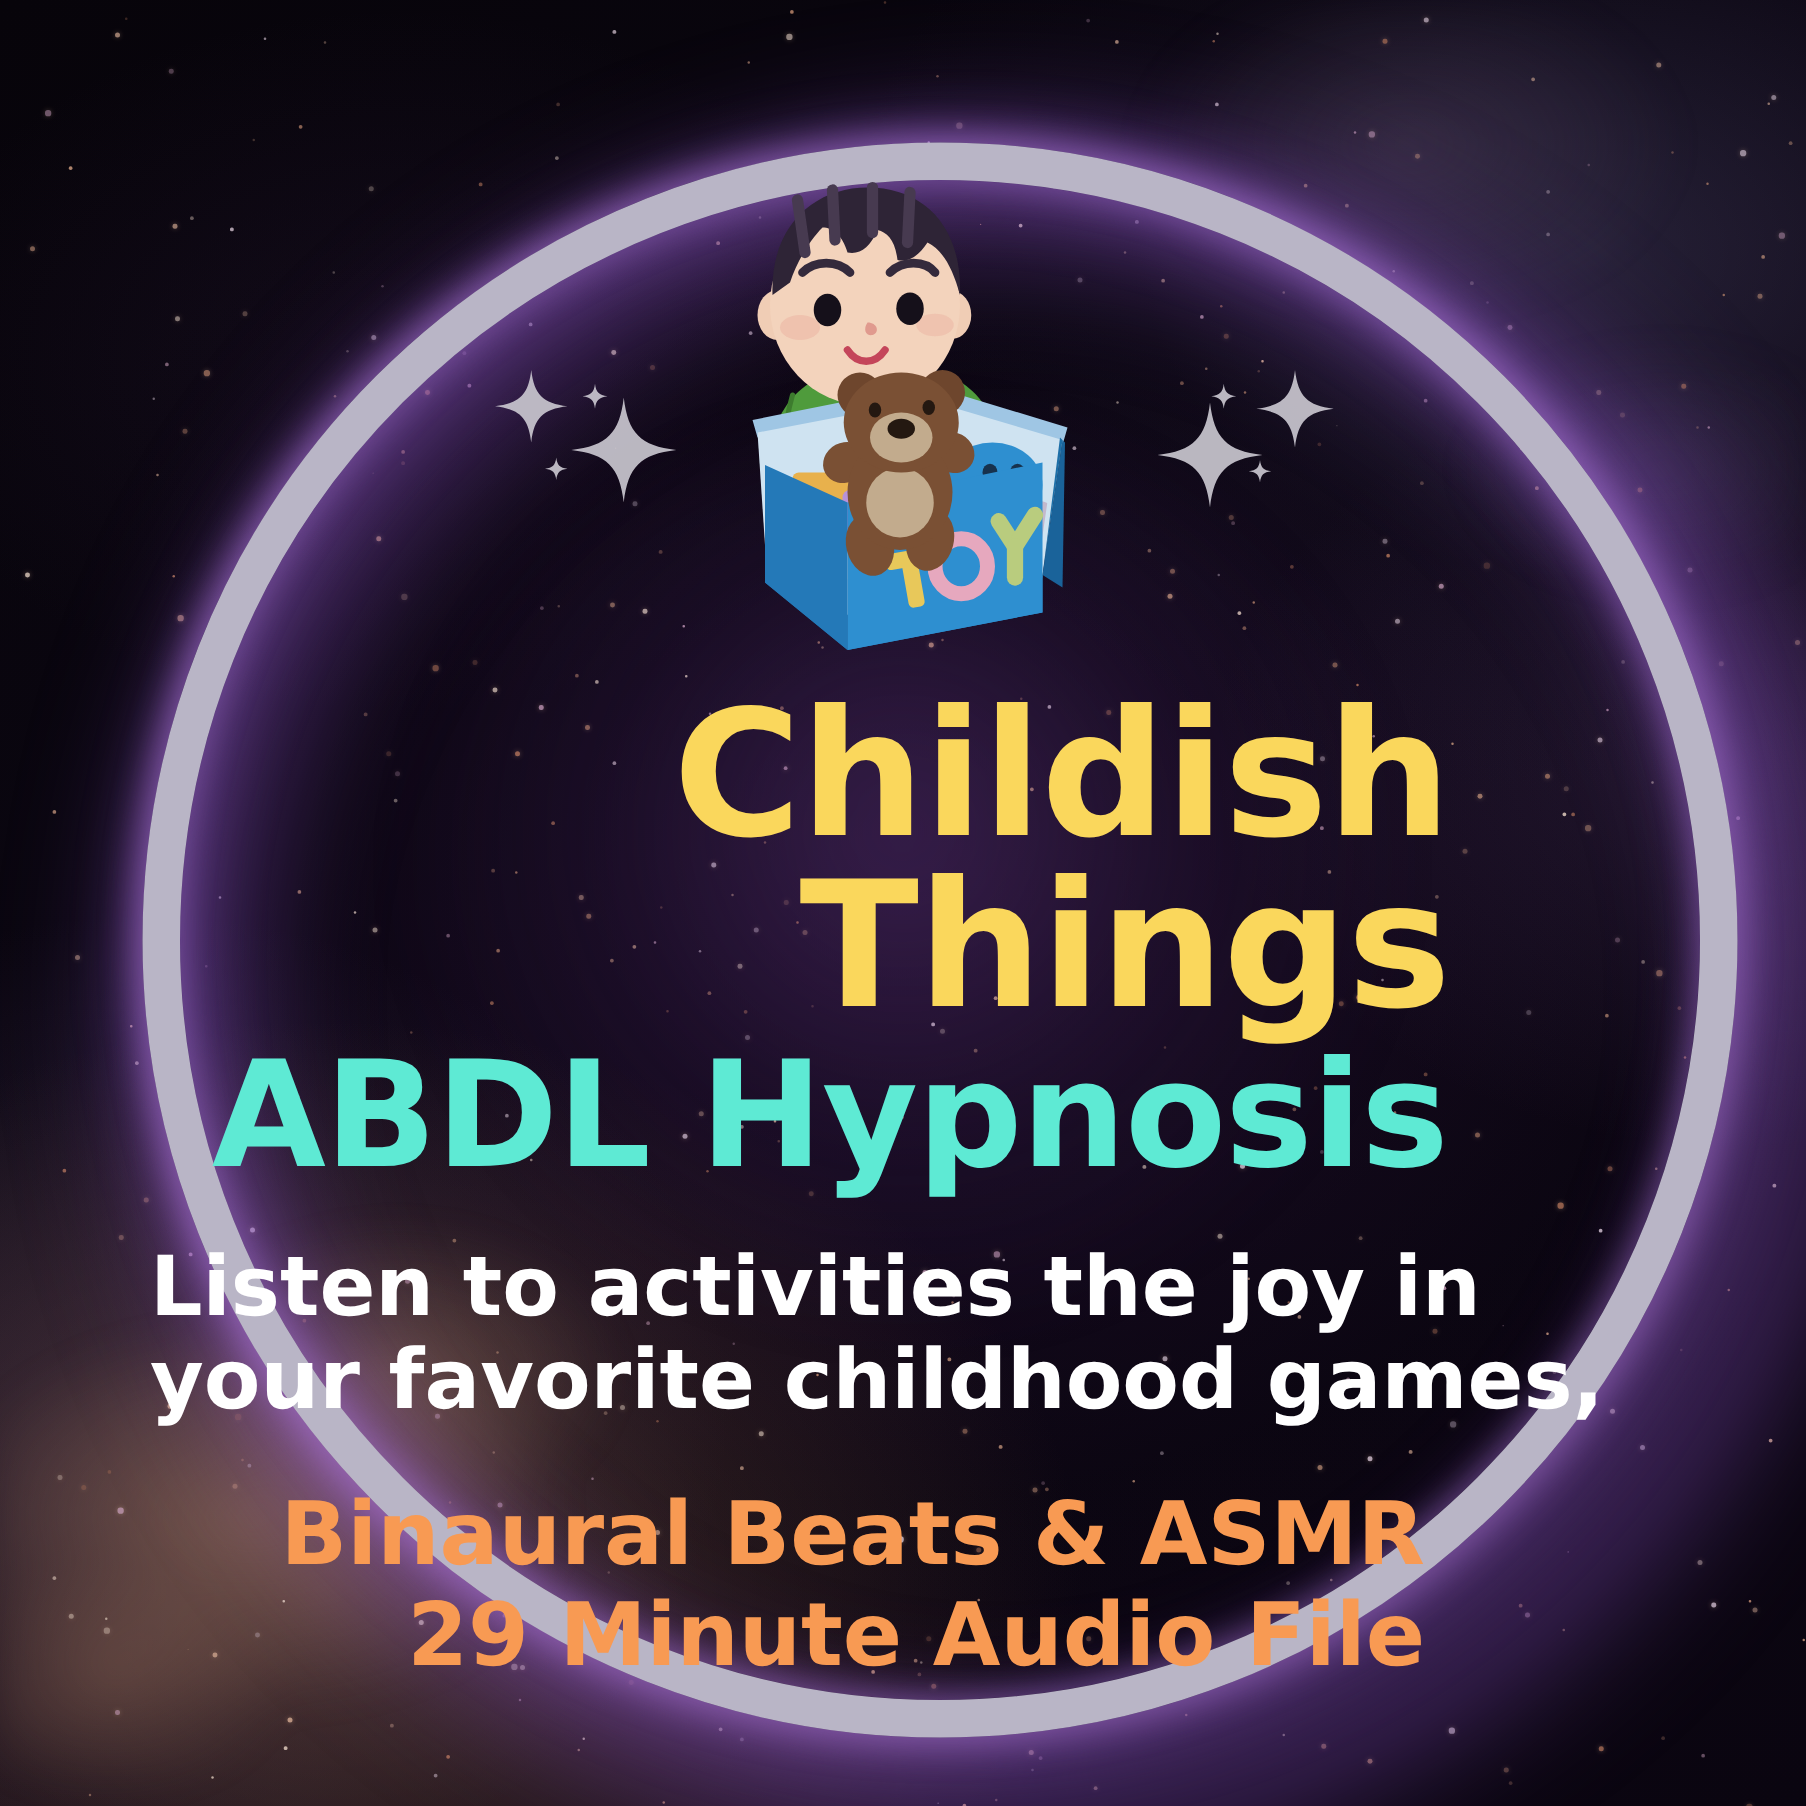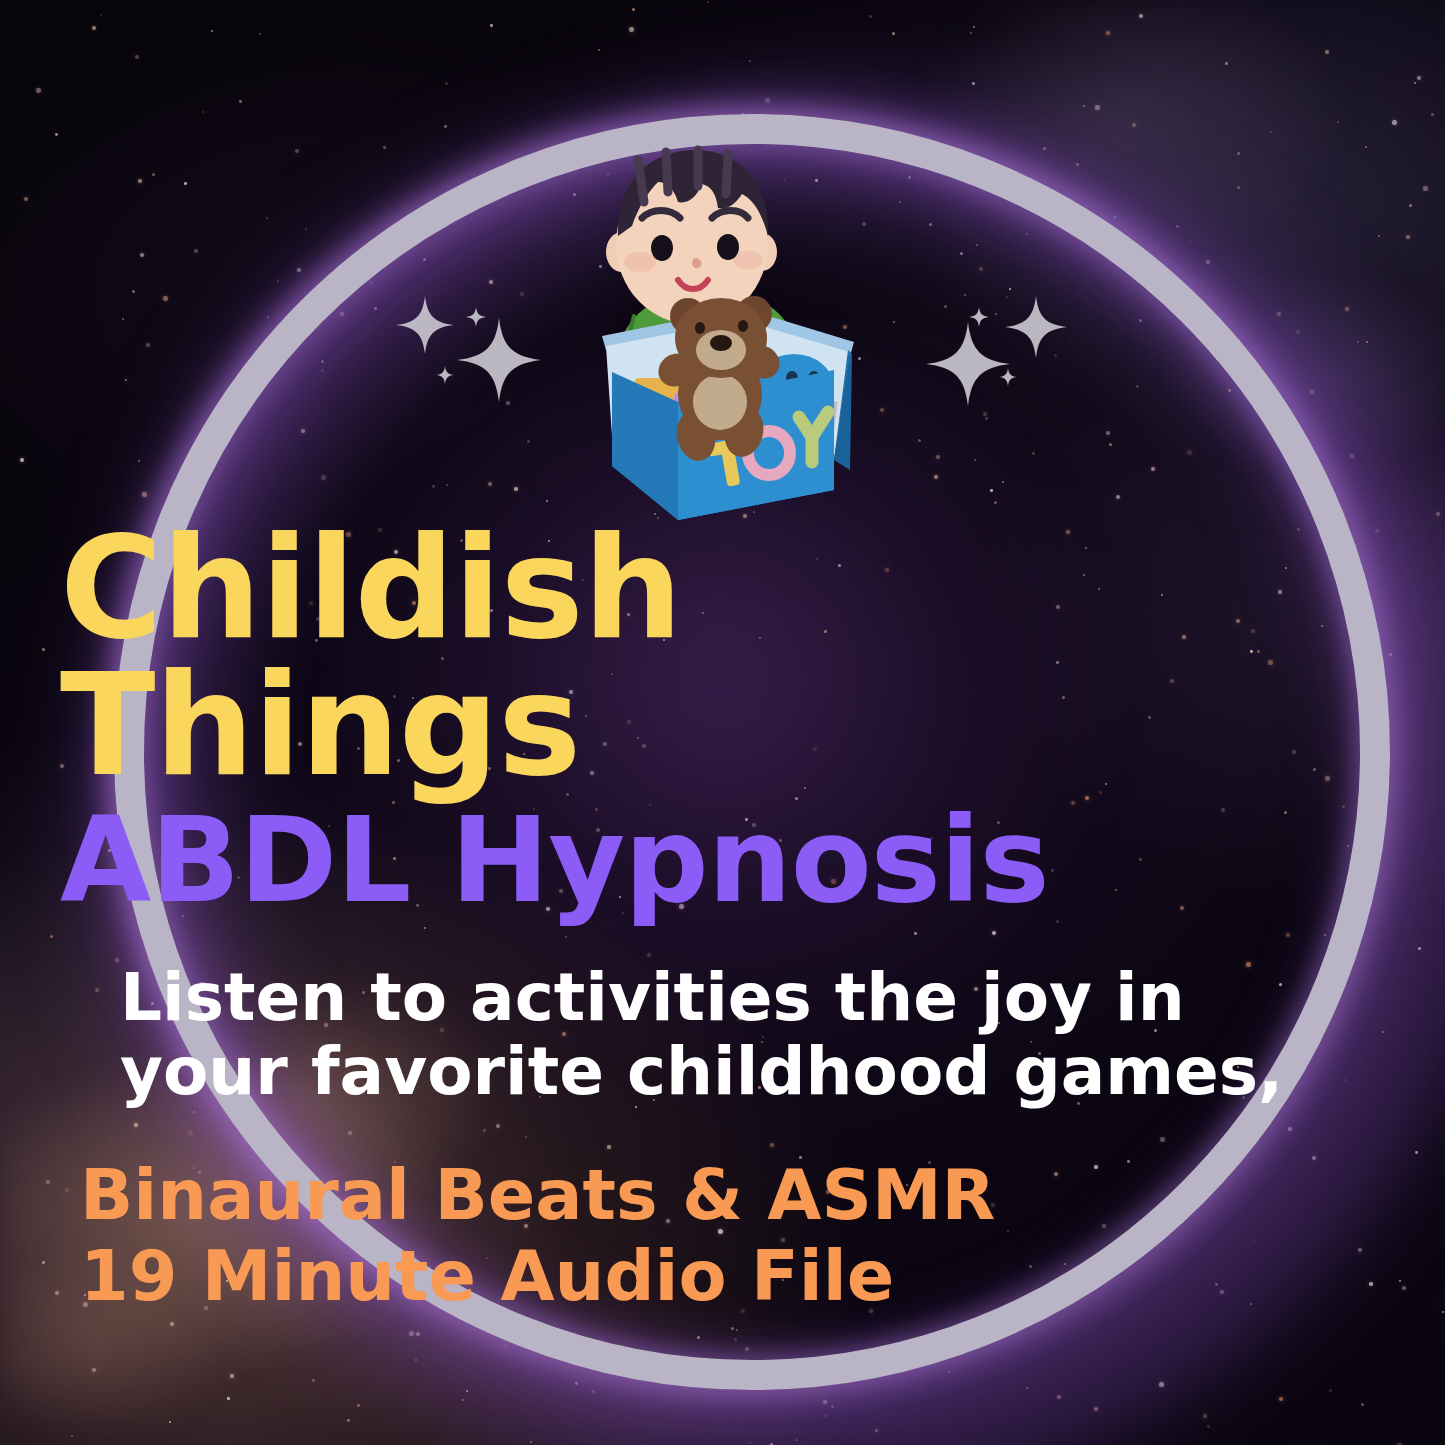--- a/index.html
+++ b/index.html
@@ -89,43 +89,43 @@
   .illustration{
     position:absolute;
     left:566px;top:140px;
     width:310px;height:380px;
   }
   .illustration svg{display:block;width:100%;height:100%;}
 
   
   .content{
     position:absolute;
-    left:0;top:520px;
+    left:0;top:552px;
     width:1220px;
-    text-align:left;
+    text-align:right;
     z-index:6;
   }
   .title{
     font-family:"DejaVu Sans",sans-serif;
     font-weight:bold;
     font-size:140px;
     line-height:0.98;
     letter-spacing:-1px;
     color:#fad75c;
     margin:0;
     padding:0 60px;
   }
   .subtitle{
     font-family:"DejaVu Sans",sans-serif;
     font-weight:bold;
     font-size:118px;
     line-height:1.02;
     letter-spacing:-1px;
-    color:#8b5cf6;
-    margin:6px 12px 0 0;
+    color:#5eead4;
+    margin:6px 2px 0 0;
     padding:0 60px;
   }
   .desc{
     font-family:"DejaVu Sans",sans-serif;
     font-weight:bold;
     font-size:66px;
     line-height:1.12;
     color:#ffffff;
     margin:40px auto 0 auto;
     width:980px;
@@ -775,17 +775,17 @@
 
   <div class="content">
     <div class="title">Childish Things</div>
     <div class="subtitle">ABDL Hypnosis</div>
     <div class="desc">
       <div>Listen to activities the joy in</div>
       <div>your favorite childhood games,</div>
     </div>
     <div class="footer">
       <div>Binaural Beats &amp; ASMR</div>
-      <div>19 Minute Audio File</div>
+      <div>29 Minute Audio File</div>
     </div>
   </div>
 
 </div>
 
 </body></html>

